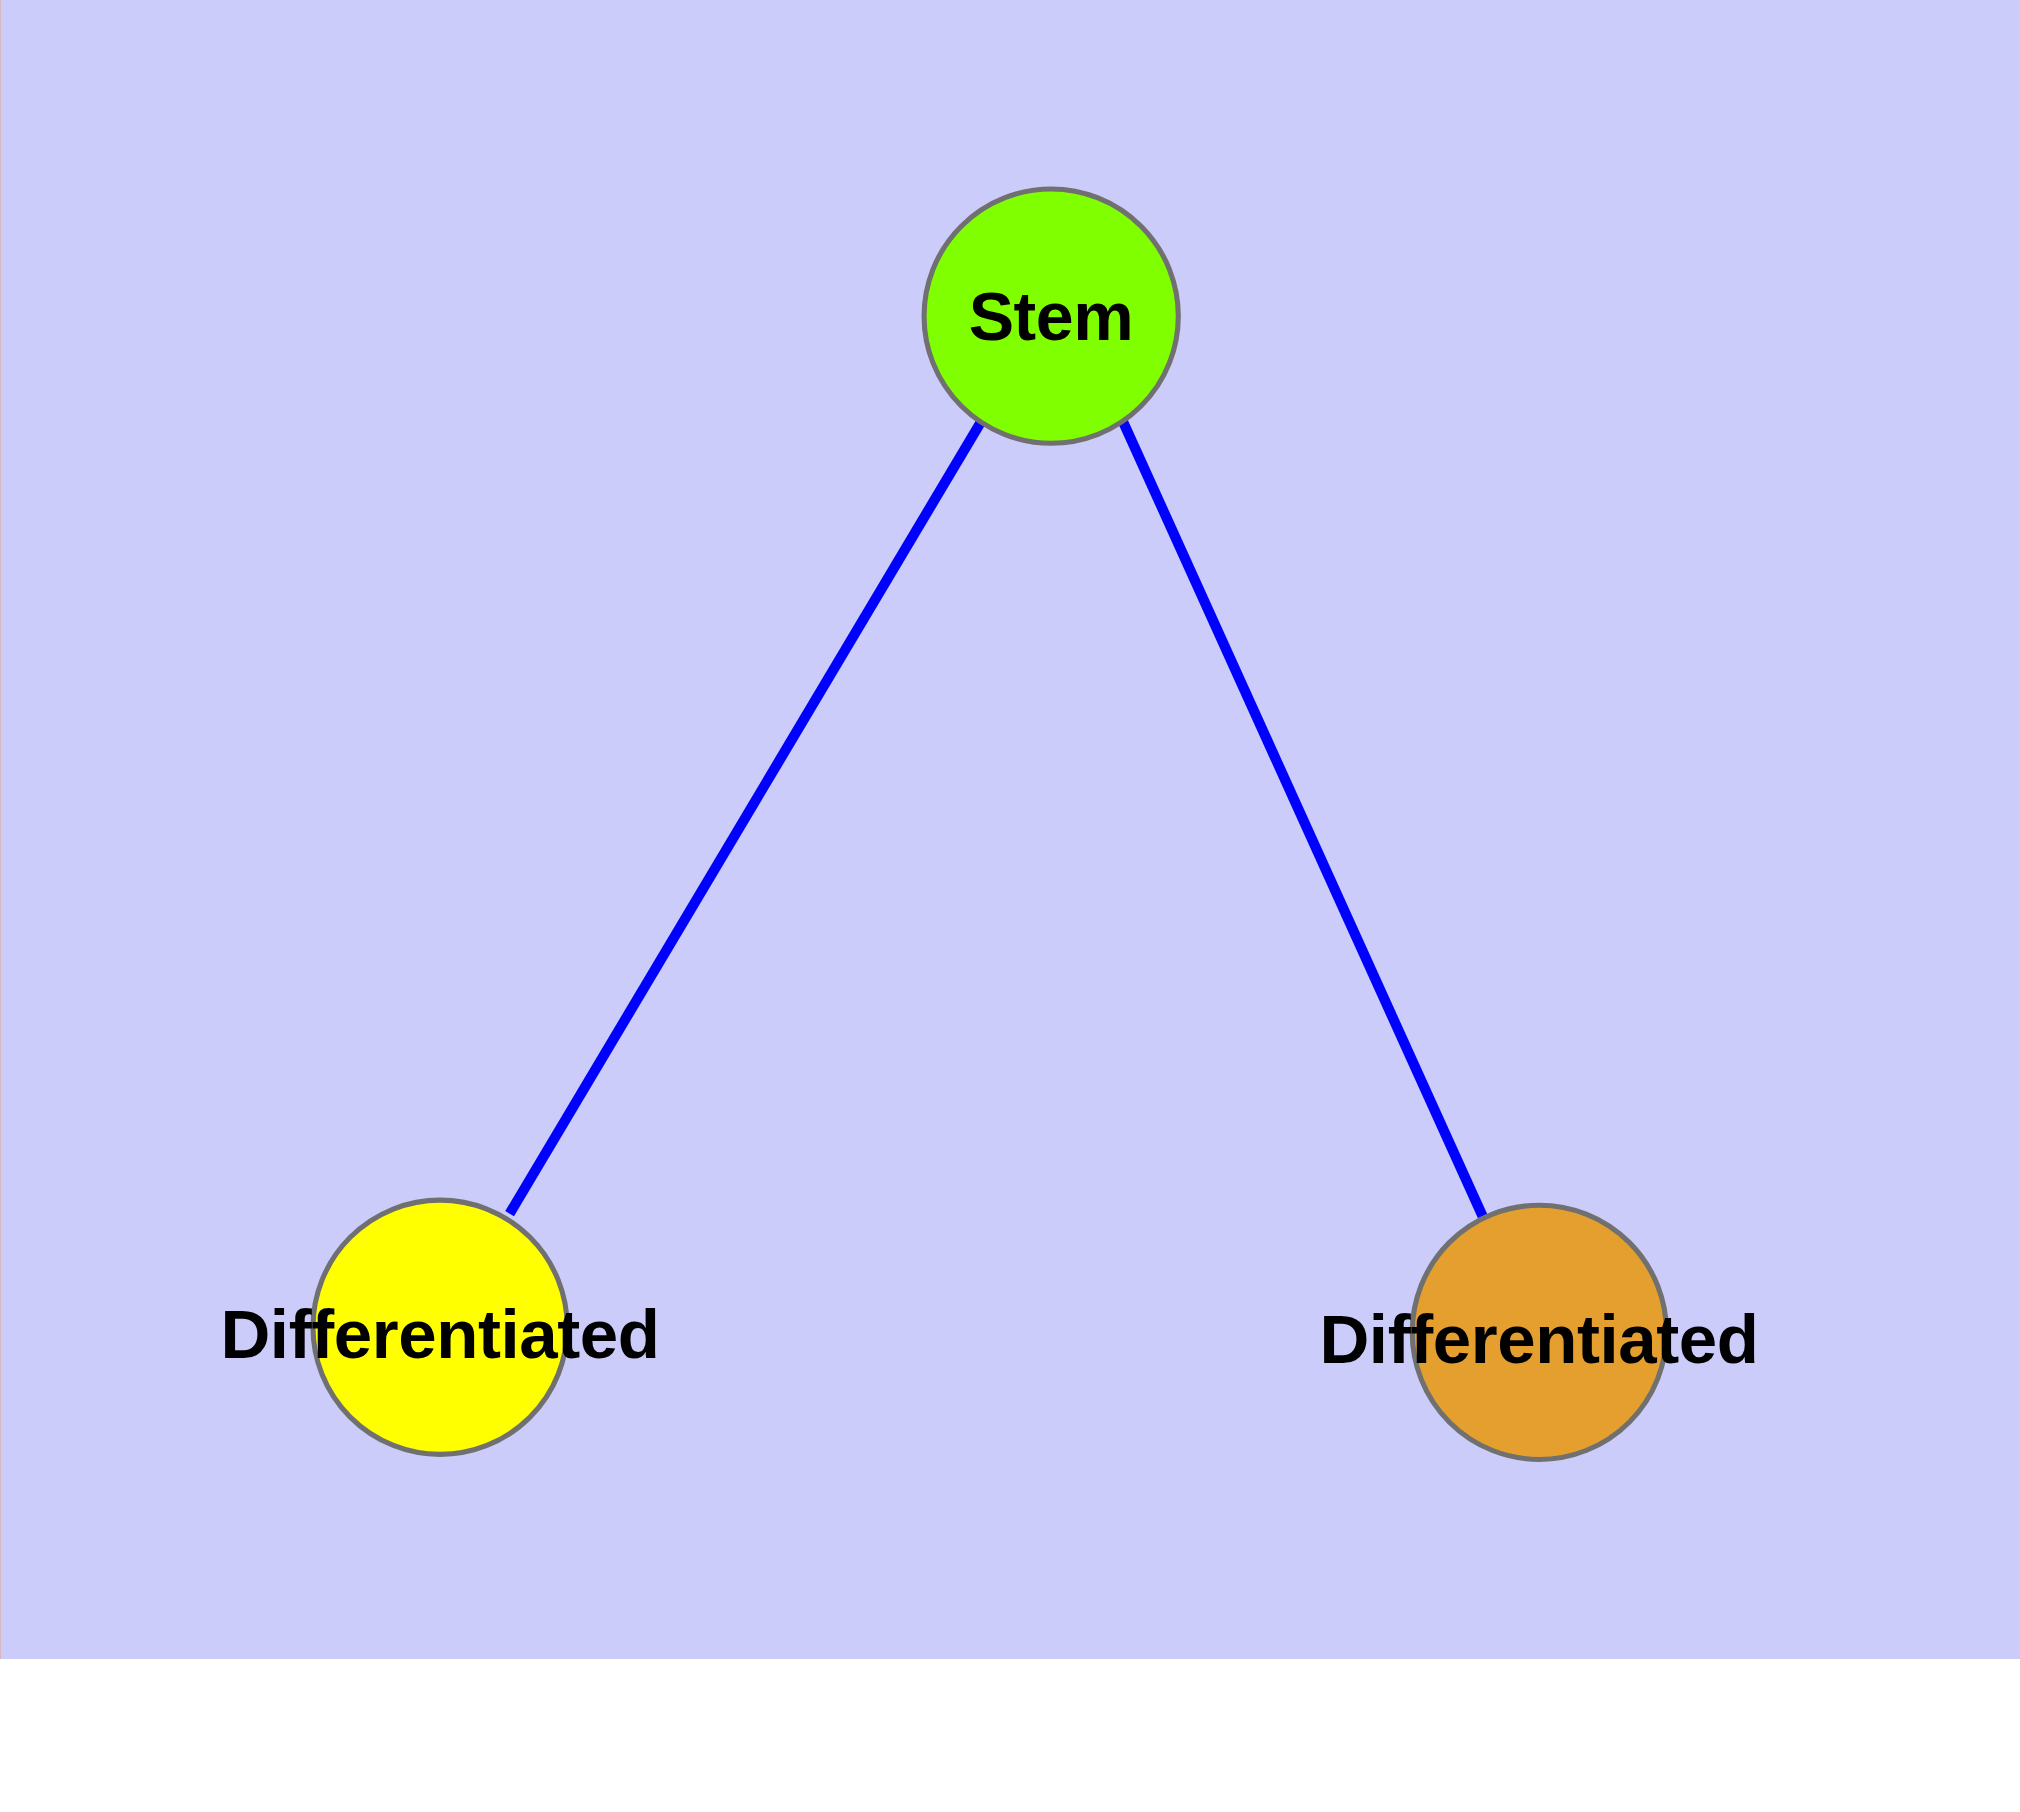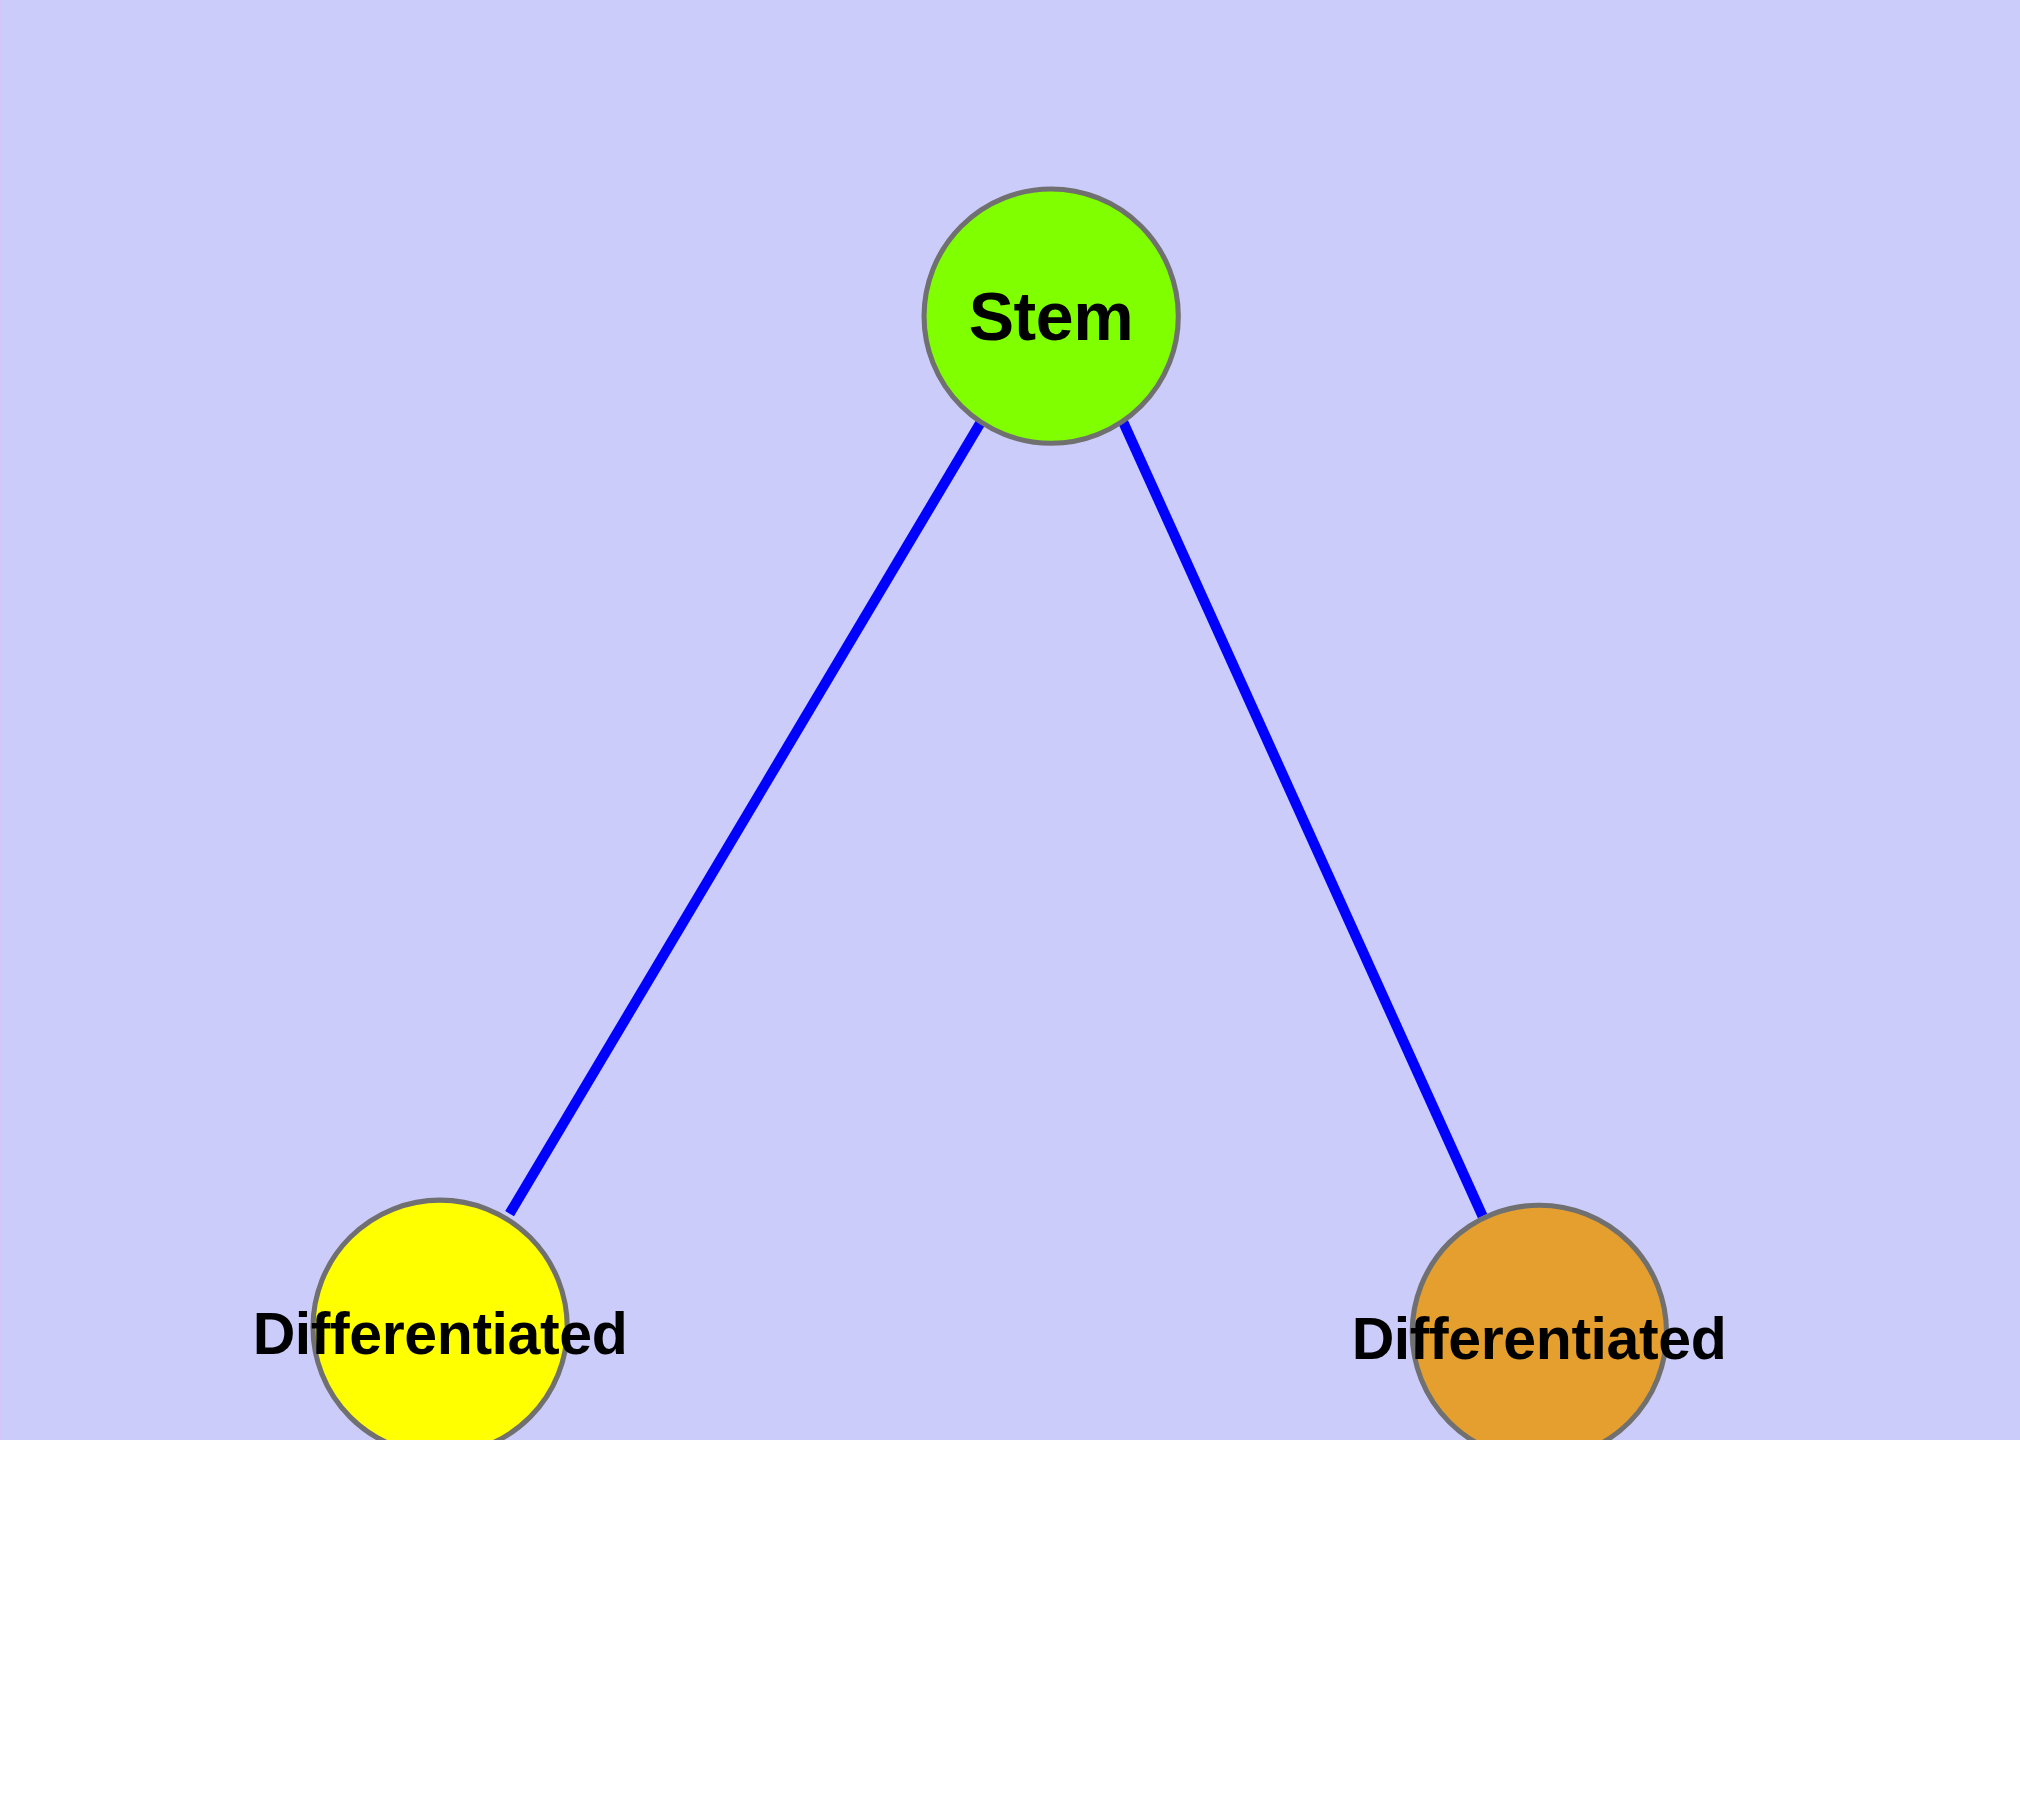--- a/index.html
+++ b/index.html
@@ -23,21 +23,21 @@
     width: 2021px;
     height: 1812px;
     display: block;
   }
   .node-label {
     position: absolute;
     text-align: center;
     color: #000000;
     font-family: "Liberation Sans", sans-serif;
     font-weight: bold;
-    font-size: 59px;
+    font-size: 69px;
     line-height: 75px;
     white-space: pre;
     pointer-events: none;
     transform: translate(-50%, -50%);
     letter-spacing: -0.4px;
   }
   #label-stem {
     left: 1051px;
     top: 316px;
     font-size: 68px;
@@ -48,21 +48,21 @@
     top: 1334px;
   }
   #label-type-b {
     left: 1539px;
     top: 1339px;
   }
 </style>
 </head>
 <body>
 
-<div id="canvas" style="width: 2021px; height: 1440px; background: #f0abfc;">
+<div id="canvas" style="width: 2021px; height: 1659px; background: #f97316;">
 
   <svg id="graph-svg" viewBox="0 0 2384 2138" xmlns="http://www.w3.org/2000/svg" style="width: 2021px; height: 1812px;">
 
     <rect id="bg-rect" x="0" y="0" width="2384" height="2138" fill="#ccccfa"></rect>
 
     <g id="edges-group">
       <line id="edge-stem-type-a" x1="1157" y1="498" x2="601" y2="1432" stroke="#0000ff" stroke-width="12" stroke-linecap="butt"></line>
       <line id="edge-stem-type-b" x1="1325" y1="498" x2="1749" y2="1435" stroke="#0000ff" stroke-width="12" stroke-linecap="butt"></line>
     </g>
 

